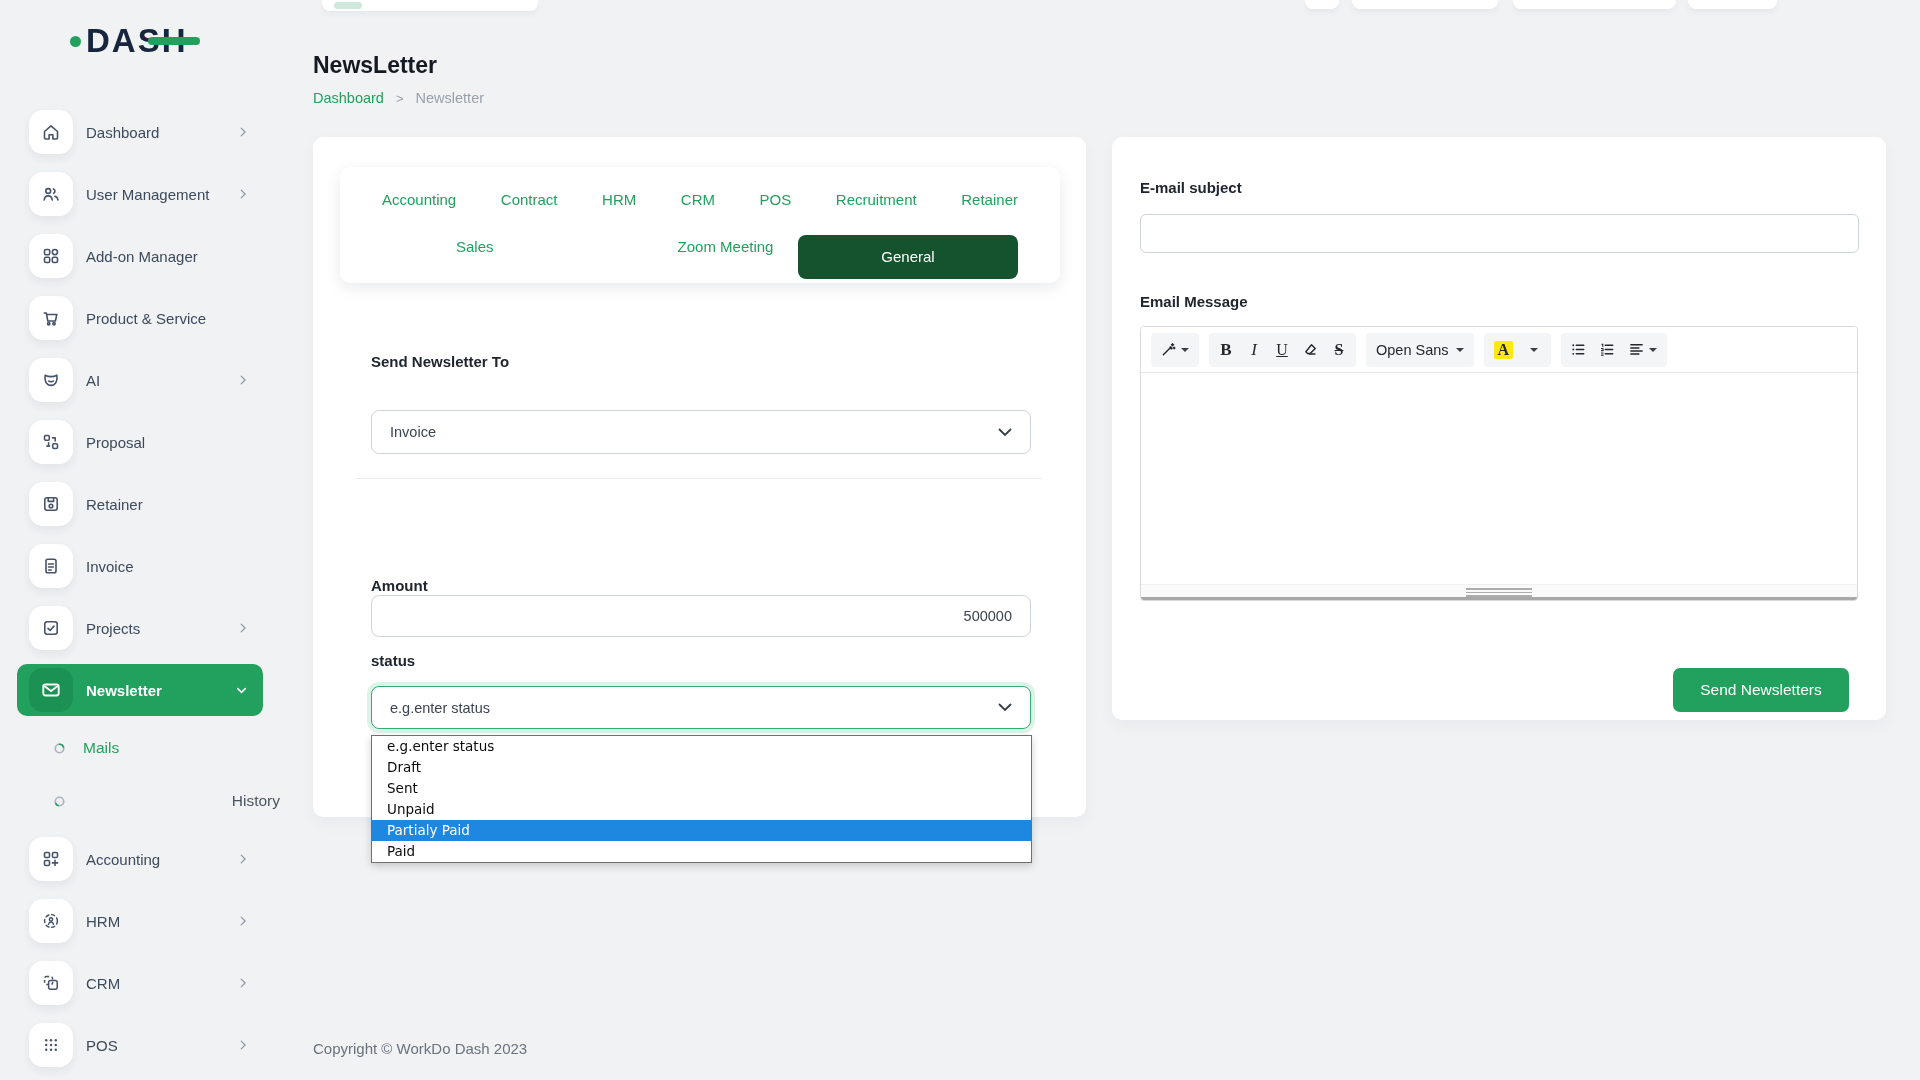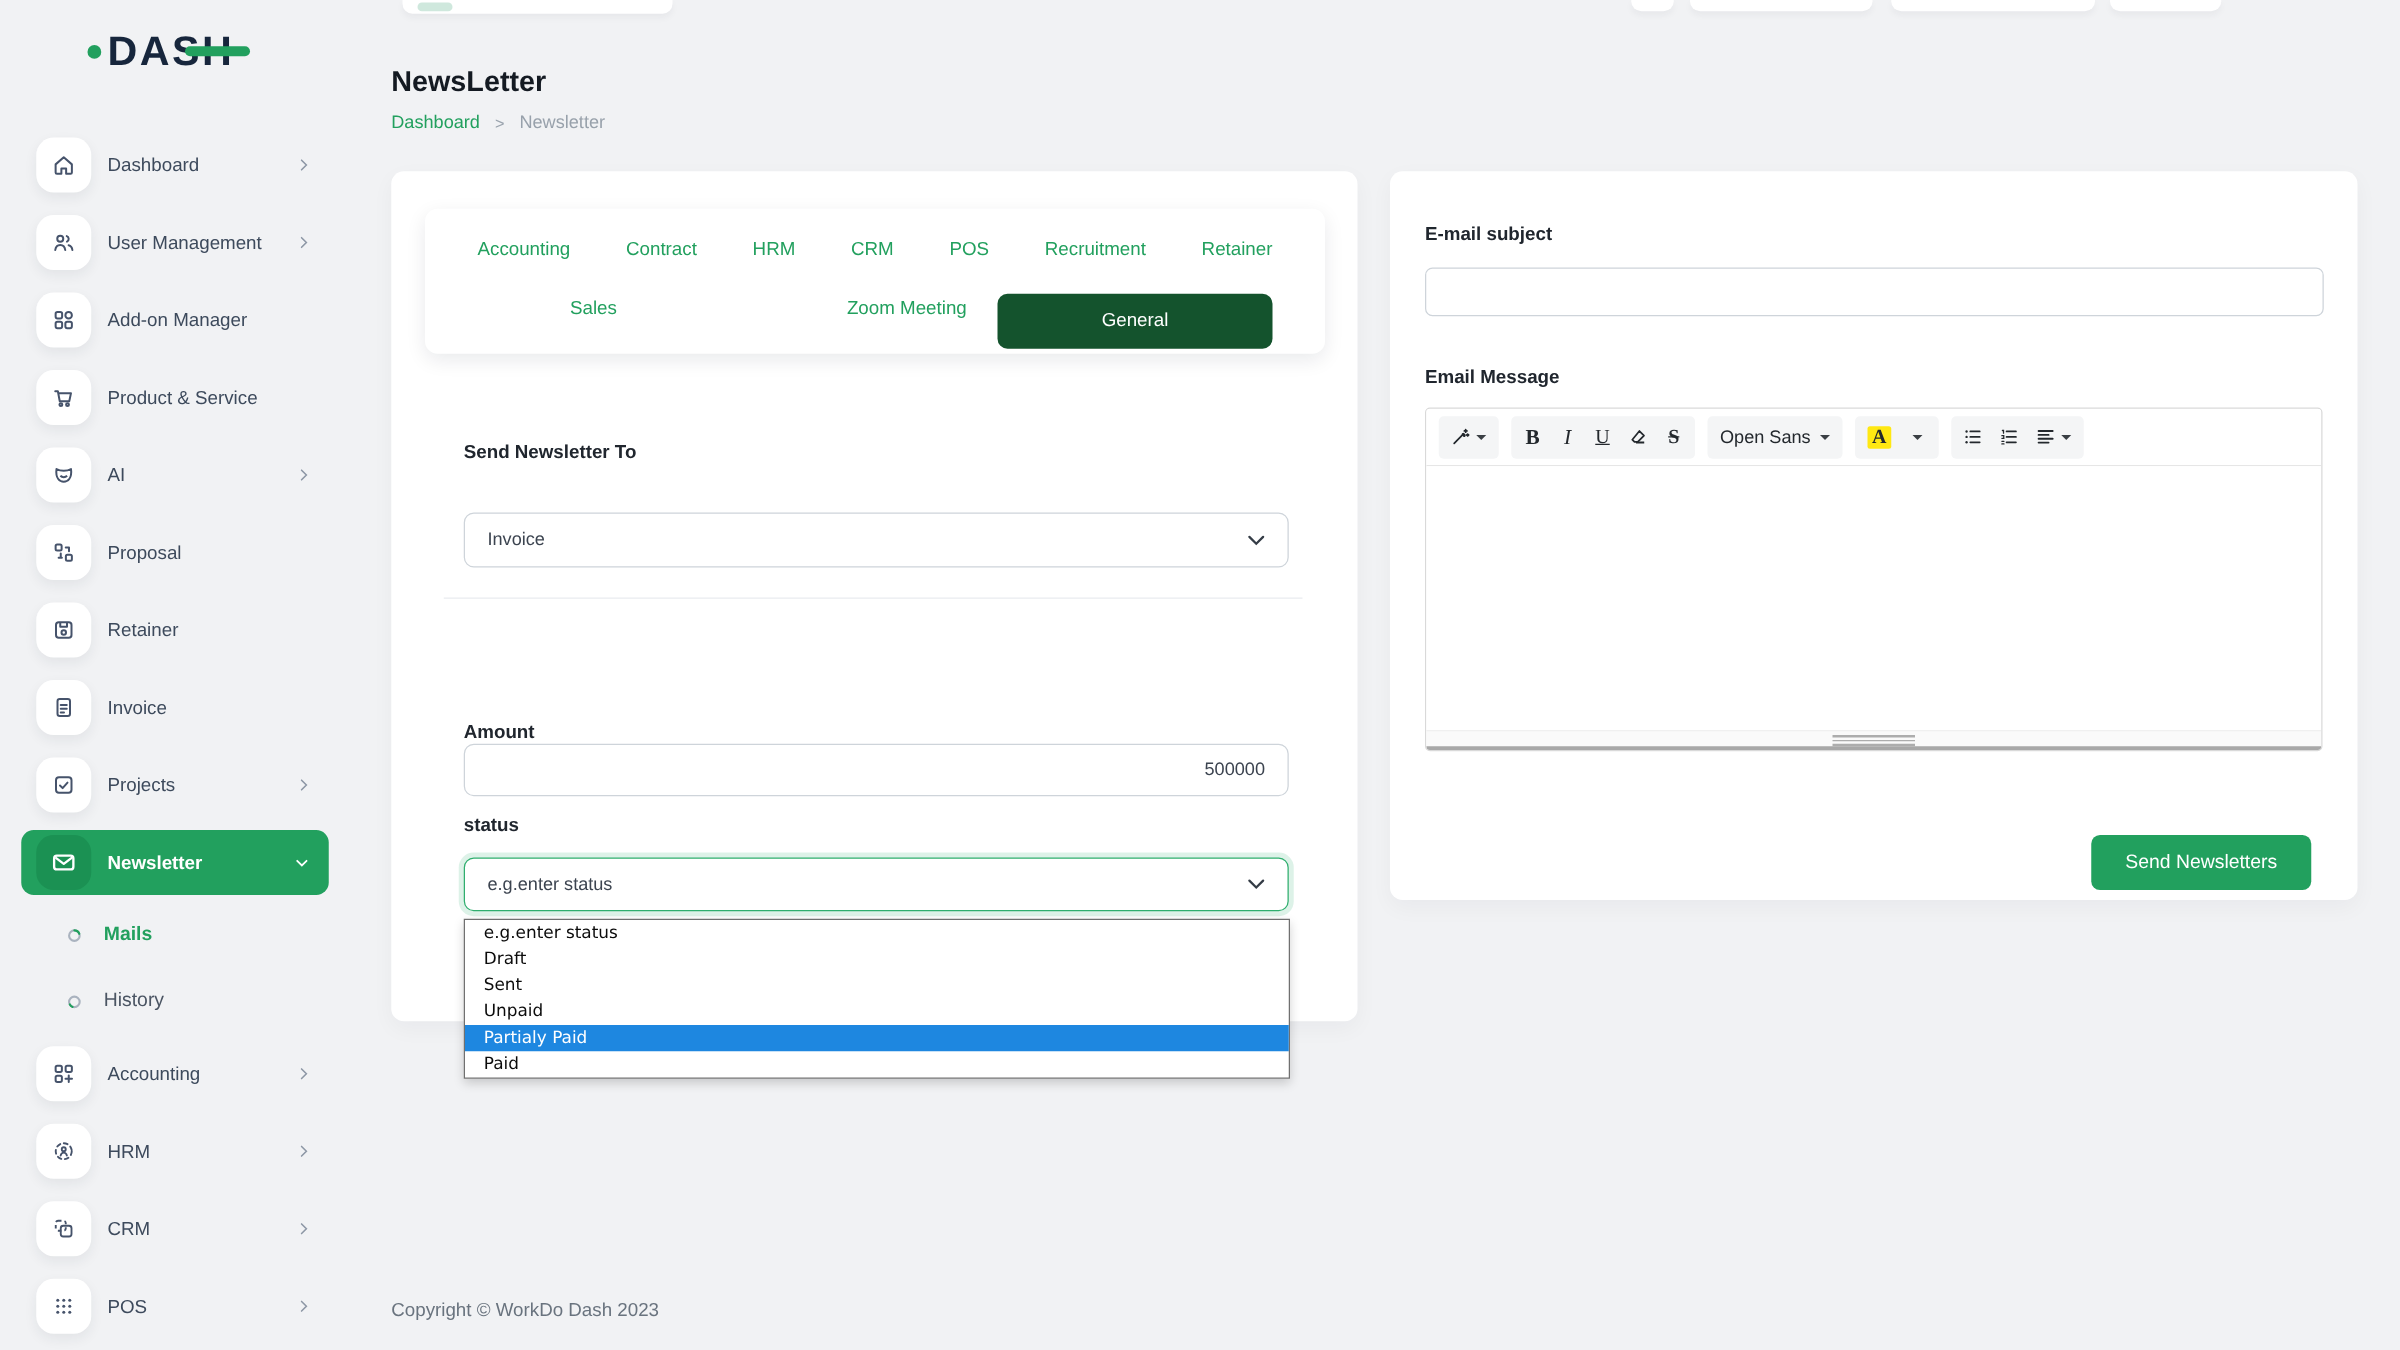--- a/index.html
+++ b/index.html
@@ -17,23 +17,23 @@
   .tile { width:44px; height:44px; margin-left:29px; background:#fff; border-radius:14px;
           box-shadow:0 4px 10px rgba(30,41,59,.07); display:flex; align-items:center; justify-content:center; flex:0 0 auto; }
   .nav-label { margin-left:13px; font-size:15px; font-weight:500; color:#3d4a5c; white-space:nowrap; }
   .chev { margin-left:auto; margin-right:30px; flex:0 0 auto; }
   .nav-row.active { background:#22a05e; margin:0 17px 10px 17px; width:246px; border-radius:10px; }
   .nav-row.active .tile { margin-left:12px; background:#1b9153; box-shadow:none; }
   .nav-row.active .nav-label { color:#fff; font-weight:bold; }
   .nav-row.active .chev { margin-right:14px; }
   .sub-row { height:44px; display:flex; align-items:center; padding-left:53px; cursor:pointer; }
   .sub-row.first { margin-top:4px; margin-bottom:9px; }
-  .sub-row.last { margin-bottom:10px; }
+  .sub-row.last { margin-bottom:10px;justify-content:space-between; }
   .sub-label { margin-left:17px; font-size:15.5px; color:#4b5563; }
-  .sub-row.active .sub-label { color:#22a05e; font-weight:bold; }
+  .sub-row.active .sub-label { color:#22a05e; font-weight:normal; }
 
   
   .cutbox { position:absolute; top:0; background:#fff; border-radius:0 0 8px 8px; box-shadow:0 3px 6px rgba(30,41,59,.05); }
   .cut-pill { position:absolute; left:12px; top:2px; width:28px; height:7px; border-radius:4px; background:#cfe8dd; }
 
   
   .page-title { position:absolute; left:313px; top:52px; font-size:23px; font-weight:600; color:#141a22; }
   .breadcrumb { position:absolute; left:313px; top:90px; font-size:14.5px; display:flex; align-items:center; gap:12px; }
   .bc-link { color:#22a05e; cursor:pointer; }
   .bc-sep { color:#9aa3ad; font-size:13px; }

